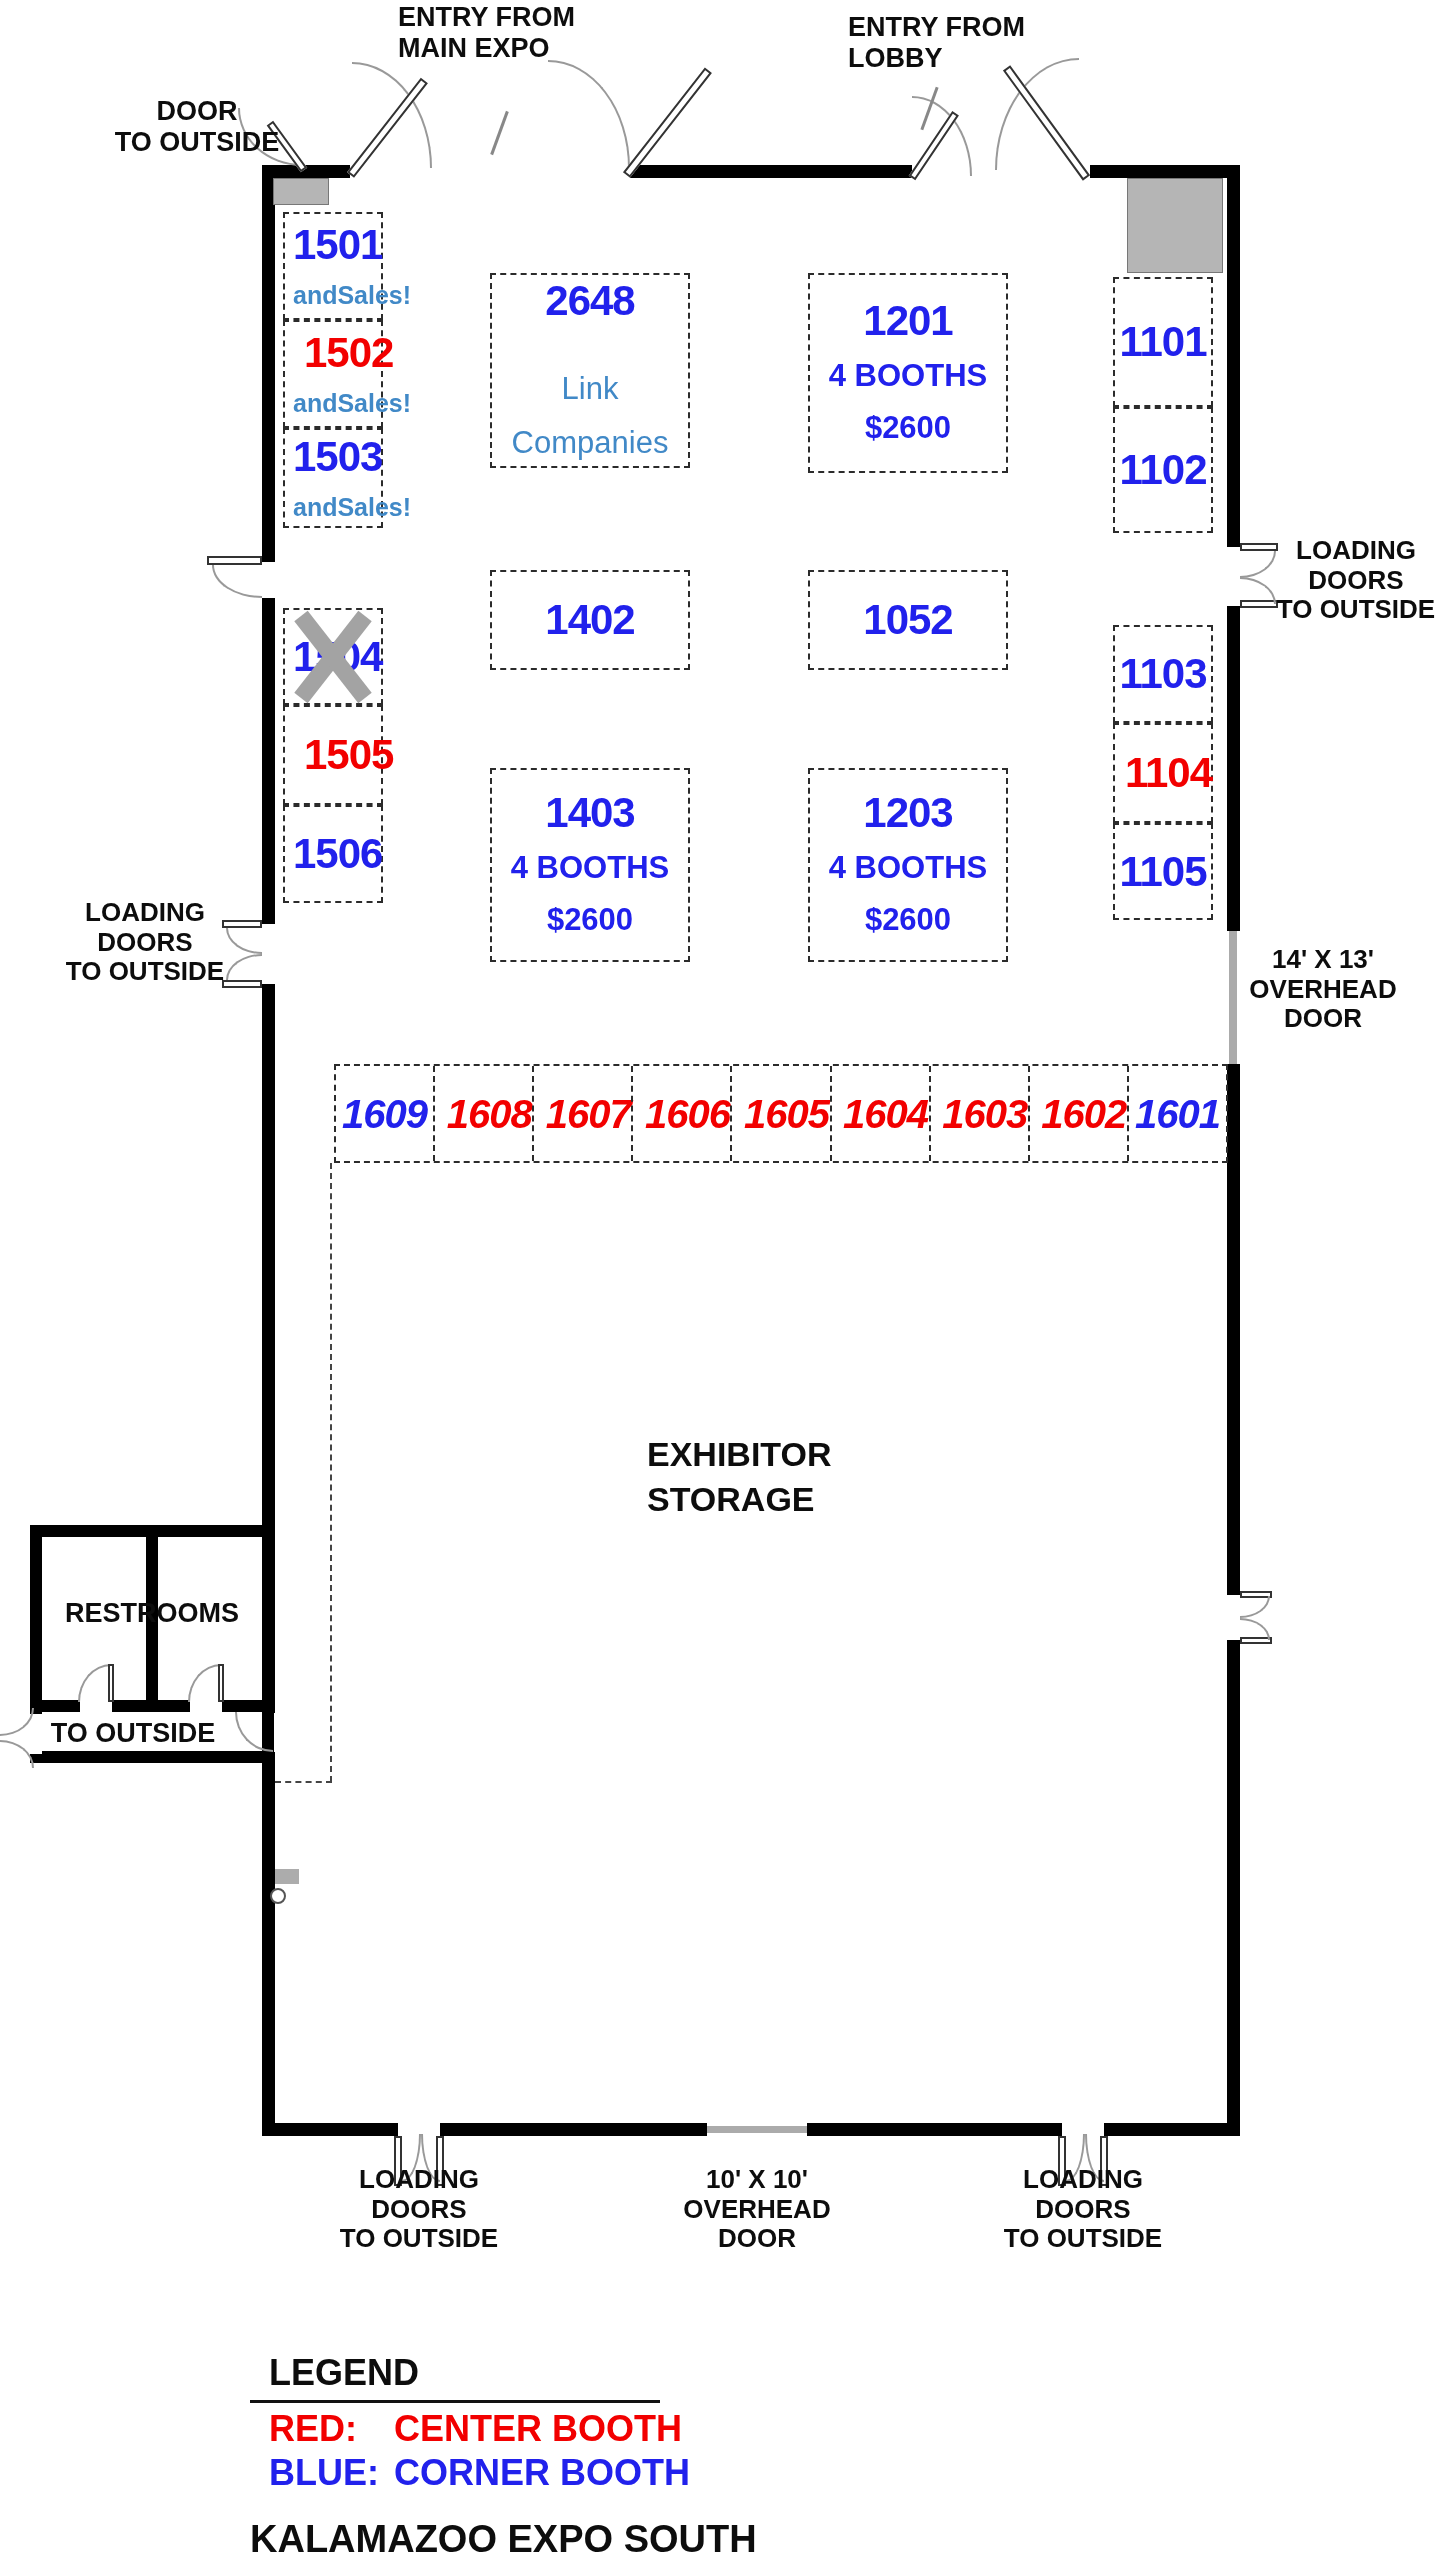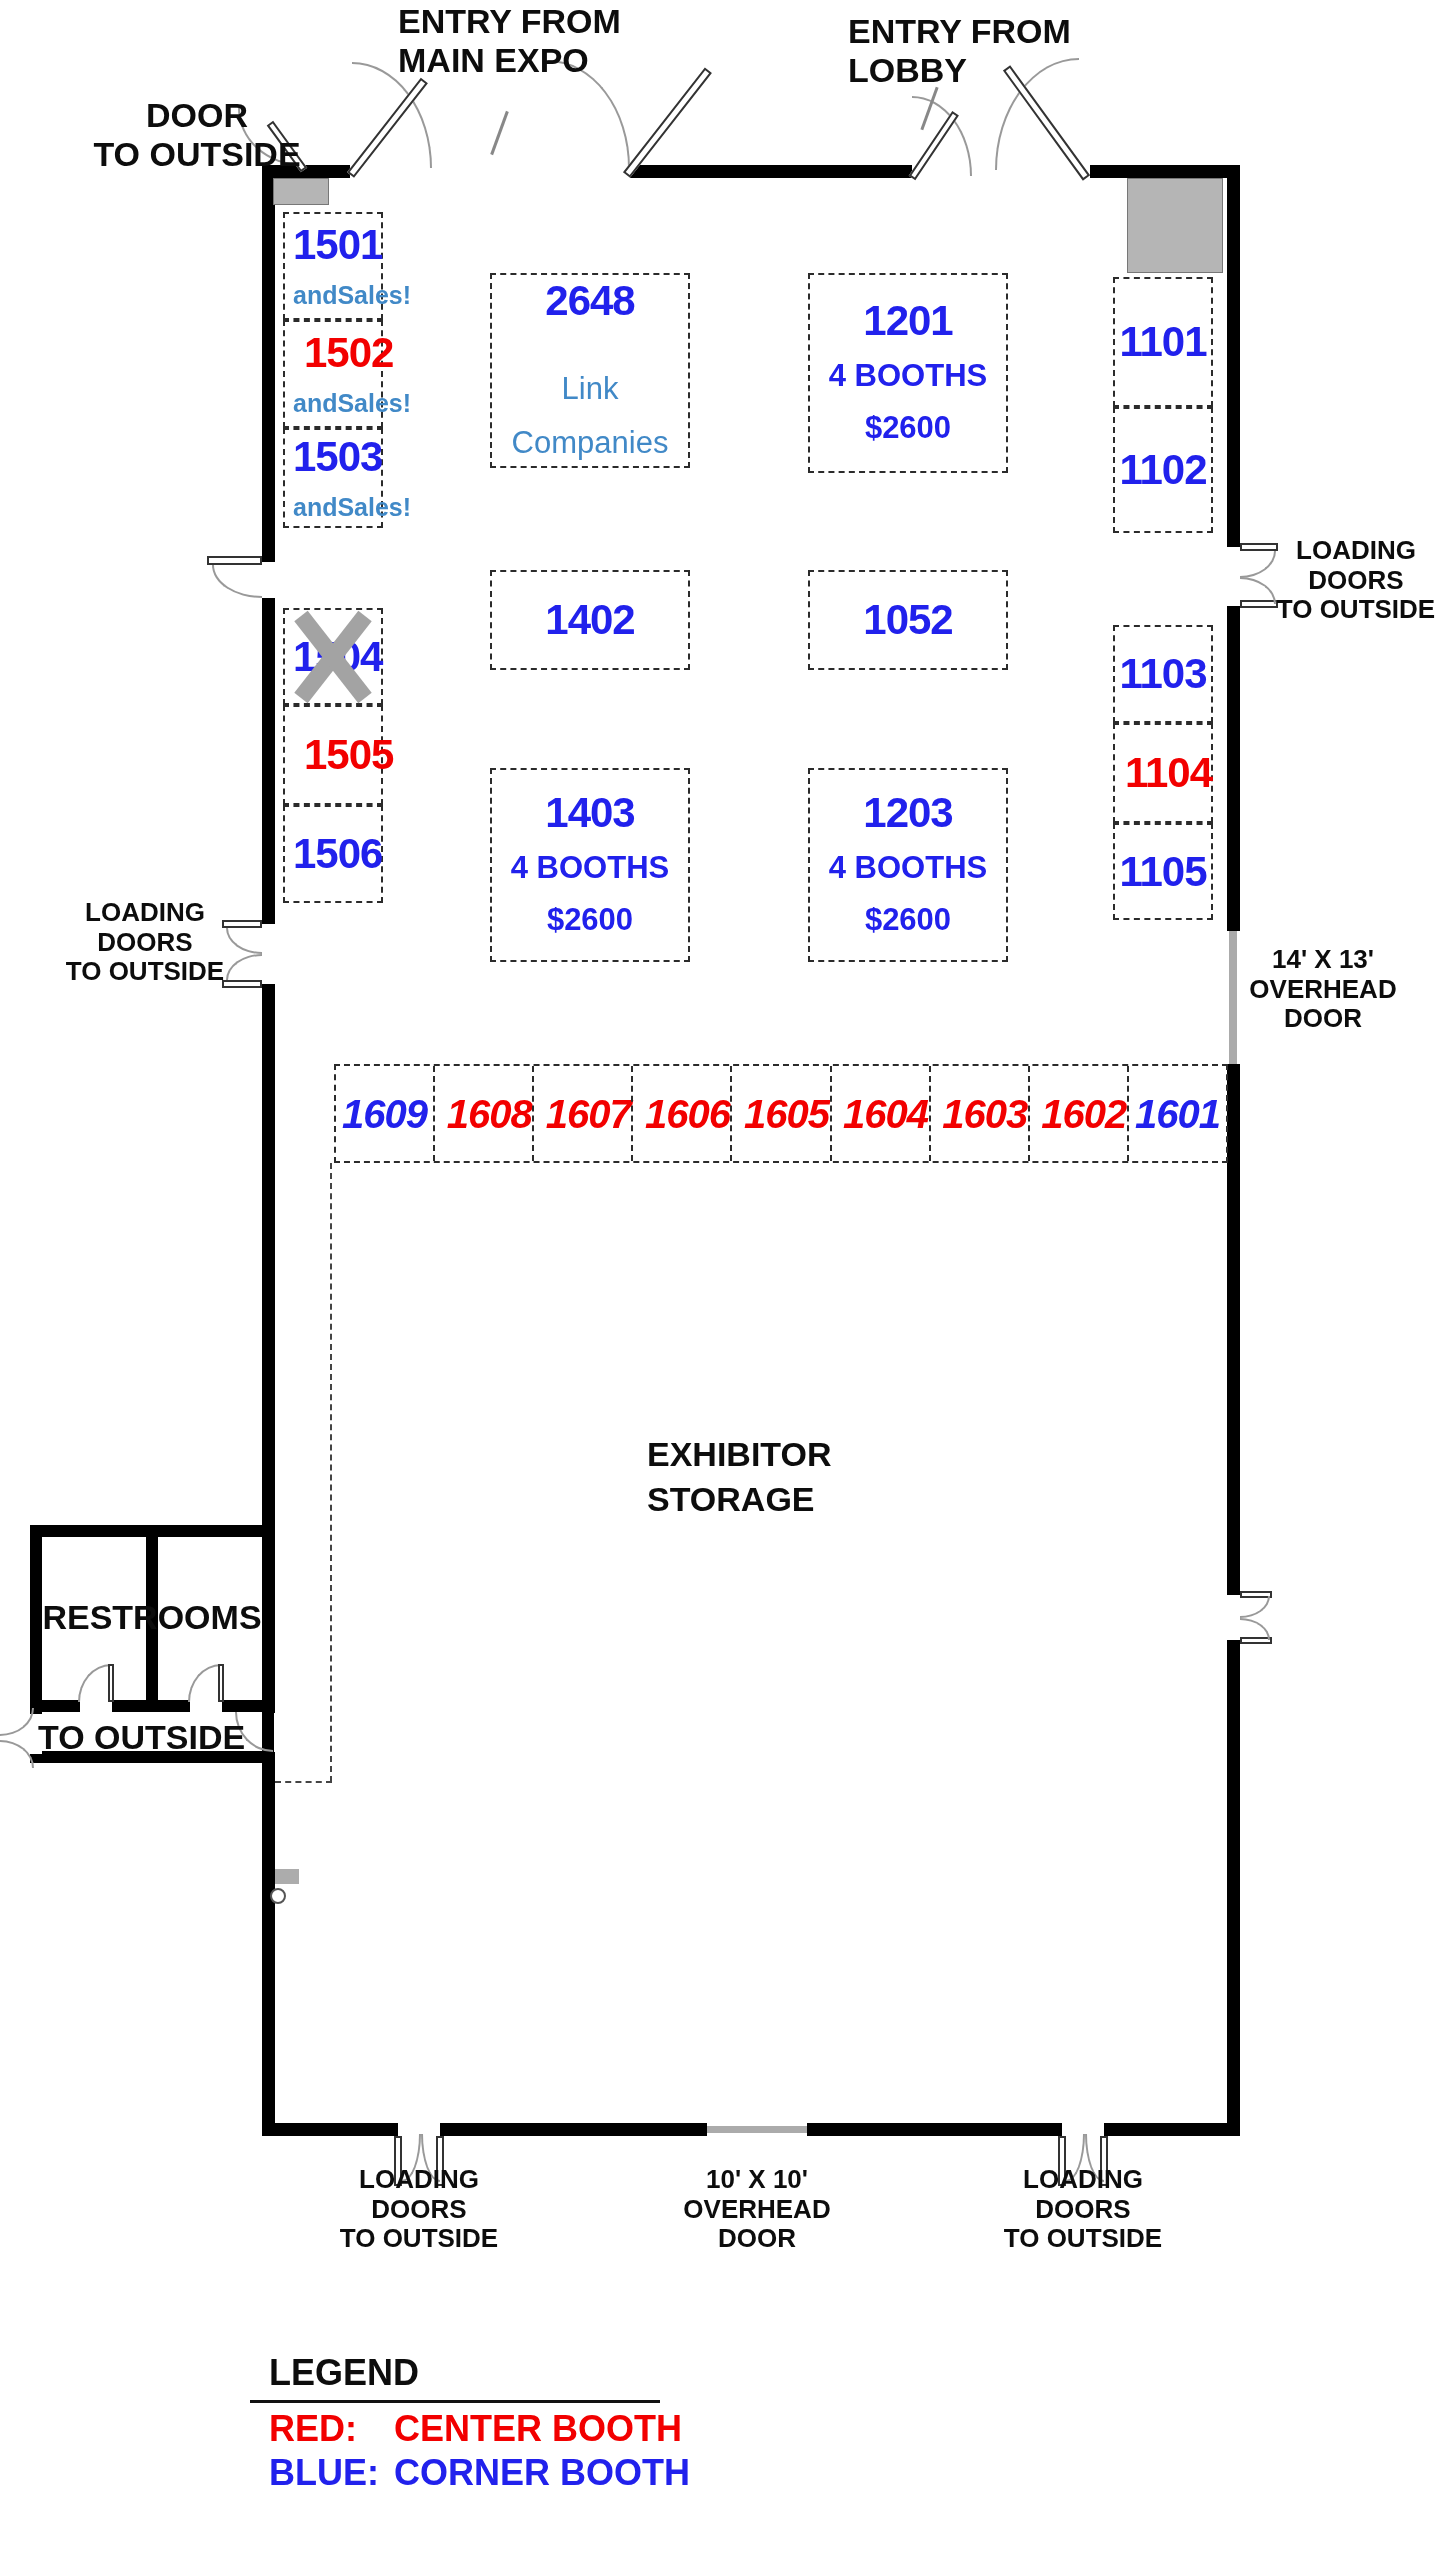--- a/index.html
+++ b/index.html
@@ -15,21 +15,21 @@
   .red{color:var(--red);margin-left:11px;}
   .sub{font-size:25px;font-weight:bold;color:var(--accent);line-height:1.05;}
   .big{font-size:31px;font-weight:bold;line-height:1.15;}
   .acc{font-size:31px;color:var(--accent);line-height:1.2;}
   .sp{height:16px;}
   .xbar{position:absolute;background:var(--xgray);width:17px;height:104px;left:50%;top:50%;}
   .rowwrap{position:absolute;border:2px dashed #2b2b2b;box-sizing:border-box;display:flex;}
   .rowcell{flex:1;display:flex;align-items:center;justify-content:center;border-left:2px dashed #2b2b2b;font-style:italic;}
   .rowcell:first-child{border-left:none;}
   .rowcell .num{font-size:40px;}
-  .lbl{position:absolute;font-weight:bold;color:#0d0d0d;text-align:center;font-size:34px;line-height:1.14;white-space:nowrap;}
+  .lbl{position:absolute;font-weight:bold;color:#0d0d0d;text-align:center;font-size:27px;line-height:1.14;white-space:nowrap;}
   .lbl.leftalign{text-align:left;}
   .arc{position:absolute;box-sizing:border-box;}
   .arc.bl{border-left:2px solid #999;border-bottom:2px solid #999;border-bottom-left-radius:100% 100%;}
   .arc.tl{border-left:2px solid #999;border-top:2px solid #999;border-top-left-radius:100% 100%;}
   .arc.br{border-right:2px solid #999;border-bottom:2px solid #999;border-bottom-right-radius:100% 100%;}
   .arc.tr{border-right:2px solid #999;border-top:2px solid #999;border-top-right-radius:100% 100%;}
   .leaf{position:absolute;background:#fff;border:2px solid #333;box-sizing:border-box;}
   .dashv{position:absolute;border-left:2px dashed #444;}
   .dashh{position:absolute;border-top:2px dashed #444;}
   .circ{position:absolute;border:2px solid #555;border-radius:50%;background:#fff;box-sizing:border-box;}
@@ -178,20 +178,21 @@
   <div class="lbl" style="left:38px;top:1718px;width:190px;z-index:5;">TO OUTSIDE</div>
 
   <div class="lbl leftalign lg" style="left:250px;top:2352px;">LEGEND</div>
   <div class="legendrule" style="left:250px;top:2400px;width:410px;"></div>
   <div class="lbl leftalign lg" style="left:250px;top:2408px;color:var(--red);">
     <span style="display:inline-block;width:125px;">RED:</span><span>CENTER BOOTH</span>
   </div>
   <div class="lbl leftalign lg" style="left:250px;top:2452px;color:var(--blue);">
     <span style="display:inline-block;width:125px;">BLUE:</span><span>CORNER BOOTH</span>
   </div>
+  <div class="lbl leftalign" style="left:250px;top:2518px;font-size:38px;">KALAMAZOO EXPO SOUTH</div>
 
 <div class="booth left" style="left: 283px; top: 212px; width: 100px; height: 108px;">
       <div class="num blue">1501</div>
       <div class="sub">andSales!</div>
     </div>
     <div class="booth left" style="left: 283px; top: 320px; width: 100px; height: 108px;">
       <div class="num red">1502</div>
       <div class="sub">andSales!</div>
     </div>
     <div class="booth left" style="left: 283px; top: 428px; width: 100px; height: 100px;">

